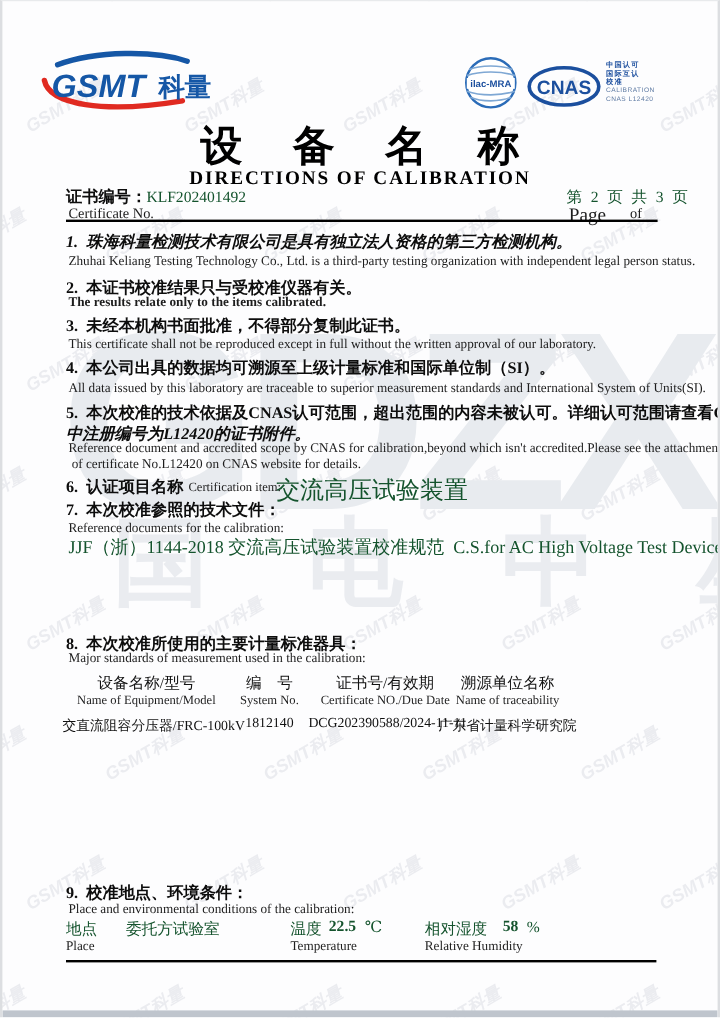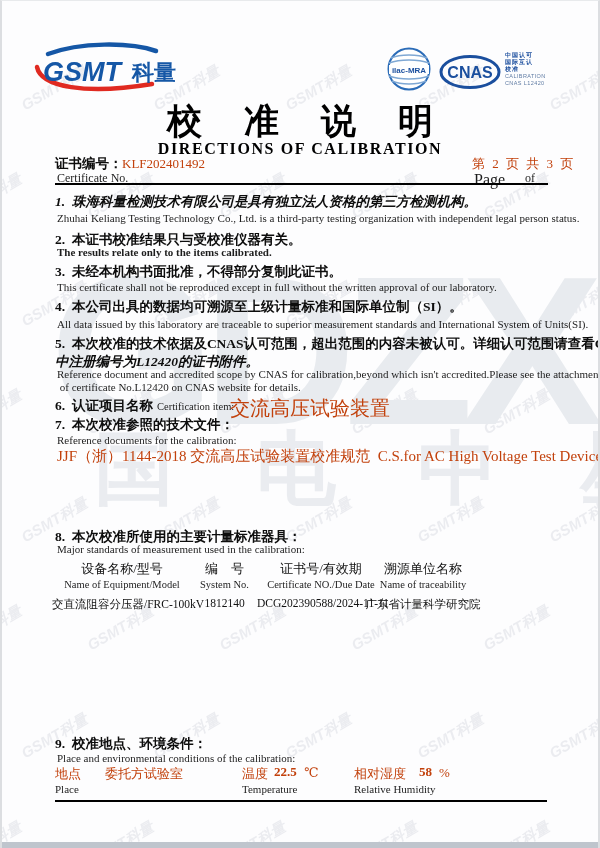--- a/index.html
+++ b/index.html
@@ -19,21 +19,21 @@
             font-family:"Liberation Sans",sans-serif; font-weight:bold; font-size:212px;
             letter-spacing:-12px; color:#e8ebef; line-height:1; white-space:nowrap; }
   .wm-cjk { position:absolute; left:92px; top:428px; z-index:0;
             font-family:"Liberation Sans",sans-serif; font-weight:bold; font-size:80px;
             letter-spacing:82px; color:#eaecf0; line-height:1; white-space:nowrap; }
 
   .layer { position:absolute; inset:0; z-index:2; }
 
   .cn  { position:absolute; left:53px; font-weight:bold; font-size:13.5px; white-space:pre; color:#0d0d0d; }
   .en  { position:absolute; left:55px; font-size:11px;  white-space:pre; color:#1d1d1d; }
-  .val { position:absolute; font-weight:normal; font-size:13px; white-space:pre; color:#c2410c; }
+  .val { position:absolute; font-weight:normal; font-size:13px; white-space:pre; color:#14532d; }
 
   .title-cn { position:absolute; left:0; right:0; top:97px; text-align:center;
               font-size:35px; font-weight:bold; letter-spacing:42px; padding-left:42px; color:#000; }
   .title-en { position:absolute; left:0; right:0; top:139px; text-align:center;
               font-size:16px; font-weight:bold; letter-spacing:1.6px; color:#000; }
 
   .rule { position:absolute; height:2px; background:#000; }
 
   .logo-box { position:absolute; left:26px; top:38px; width:170px; height:60px; }
 
@@ -130,21 +130,21 @@
     </svg>
 
     <div class="cnas-side">
       <span class="c">中国认可</span>
       <span class="c">国际互认</span>
       <span class="c">校准</span>
       <span class="e">CALIBRATION</span>
       <span class="e">CNAS L12420</span>
     </div>
 
-    <div class="title-cn">校准说明</div>
+    <div class="title-cn">设备名称</div>
     <div class="title-en">DIRECTIONS OF CALIBRATION</div>
 
     <span class="cn" style="top:154px;">证书编号：</span>
     <span class="val" style="left:120px;top:155px;">KLF202401492</span>
     <span class="en" style="top:170px;font-size:12px;">Certificate No.</span>
     <span class="val" style="left:470px;top:154px;letter-spacing:2px;">第 2 页 共 3 页</span>
     <span class="en" style="left:472px;top:170px;font-size:16px;">Page</span>
     <span class="en" style="left:523px;top:170px;font-size:12px;">of</span>
     <div class="rule" style="left:53px;top:182px;width:493px;"></div>
 

